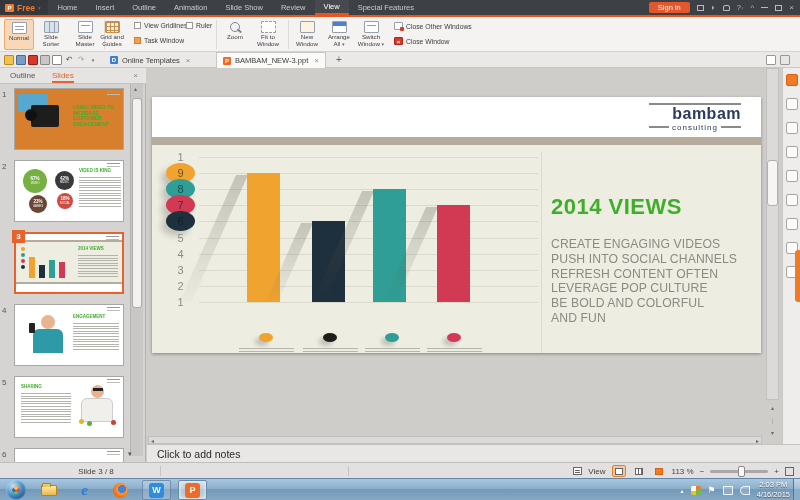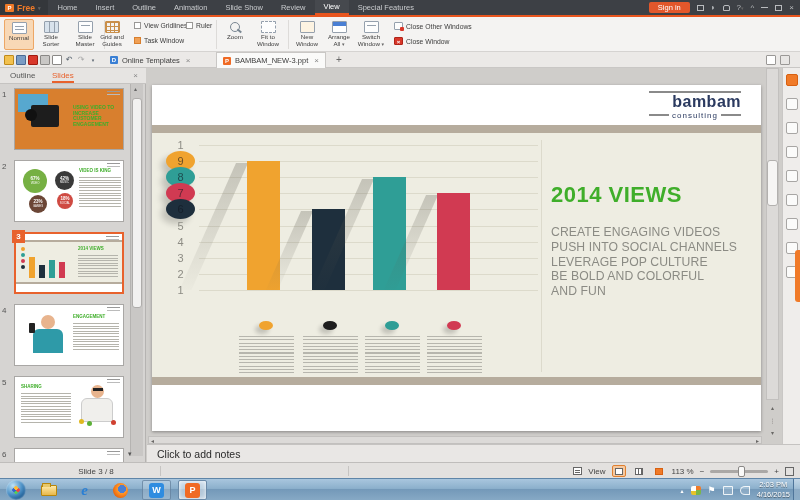--- a/index.html
+++ b/index.html
@@ -66,21 +66,21 @@
   .stat-circle{position:absolute;border-radius:50%;color:#fff;display:flex;flex-direction:column;align-items:center;justify-content:center;line-height:1;}
   .stat-circle b{font-size:4.5px;}
   .stat-circle span{font-size:2.8px;}
   .mini-bar{position:absolute;bottom:0;width:6px;}
   .mini-dot{position:absolute;left:0;width:4px;height:4px;border-radius:50%;}
   .sb-track{position:absolute;left:130px;top:16px;width:13px;height:372px;background:#c9c7c5;border-left:1px solid #b5b3b1;}
   .sb-thumb{position:absolute;left:1px;top:14px;width:10px;height:210px;background:#f2f1f0;border:1px solid #aeacaa;border-radius:3px;}
 
   
   .canvas{position:absolute;left:147px;top:68px;width:635px;height:375px;background:#cfcdca;}
-  .slide{position:absolute;left:5px;top:17px;width:609px;height:346px;background:#fff;box-shadow:0 1px 3px rgba(0,0,0,.35);overflow:hidden;}
+  .slide{position:absolute;left:5px;top:29px;width:609px;height:256px;background:#fff;box-shadow:0 1px 3px rgba(0,0,0,.35);overflow:hidden;}
   .tanbar{position:absolute;left:0;width:609px;height:8px;background:#b6ac9d;}
   .cream{position:absolute;left:0;top:48px;width:609px;height:244px;background:#eeede2;}
   .logo{position:absolute;right:20px;top:6px;width:92px;}
   .logo .topline{height:2px;background:#8a8a8a;margin-bottom:1px;}
   .logo .name{font-size:16px;font-weight:bold;color:#2b3a60;text-align:right;letter-spacing:.5px;line-height:1.05;}
   .logo .tagrow{display:flex;align-items:center;gap:3px;}
   .logo .tagrow i{flex:1;height:2px;background:#8a8a8a;}
   .logo .tag{font-size:8px;color:#2b3a60;letter-spacing:1px;}
   .gridline{position:absolute;height:1px;background:#dcdacb;}
   .tick-label{position:absolute;left:14px;width:29px;text-align:center;font-size:11px;color:#8d8c84;}
@@ -426,20 +426,21 @@
           <div class="greek" style="left: 213px;"></div>
           <div class="foot-dot" style="left: 295px; background: rgb(209, 58, 82);"></div>
           <div class="greek" style="left: 275px;"></div>
         </div>
       <div class="vdivider"></div>
 
       <div class="slide-title" id="slide-title" style="color: rgb(63, 174, 42);">2014 VIEWS</div>
       <div class="body-text" id="body-text">
           <div class="body-line">CREATE ENGAGING VIDEOS</div>
           <div class="body-line">PUSH INTO SOCIAL CHANNELS</div>
+          <div class="body-line">REFRESH CONTENT OFTEN</div>
           <div class="body-line">LEVERAGE POP CULTURE</div>
           <div class="body-line">BE BOLD AND COLORFUL</div>
           <div class="body-line">AND FUN</div>
         </div>
     </div>
   </div>
 
   <div class="vscroll"></div>
   <div class="vthumb"></div>
   <div class="navclus">

